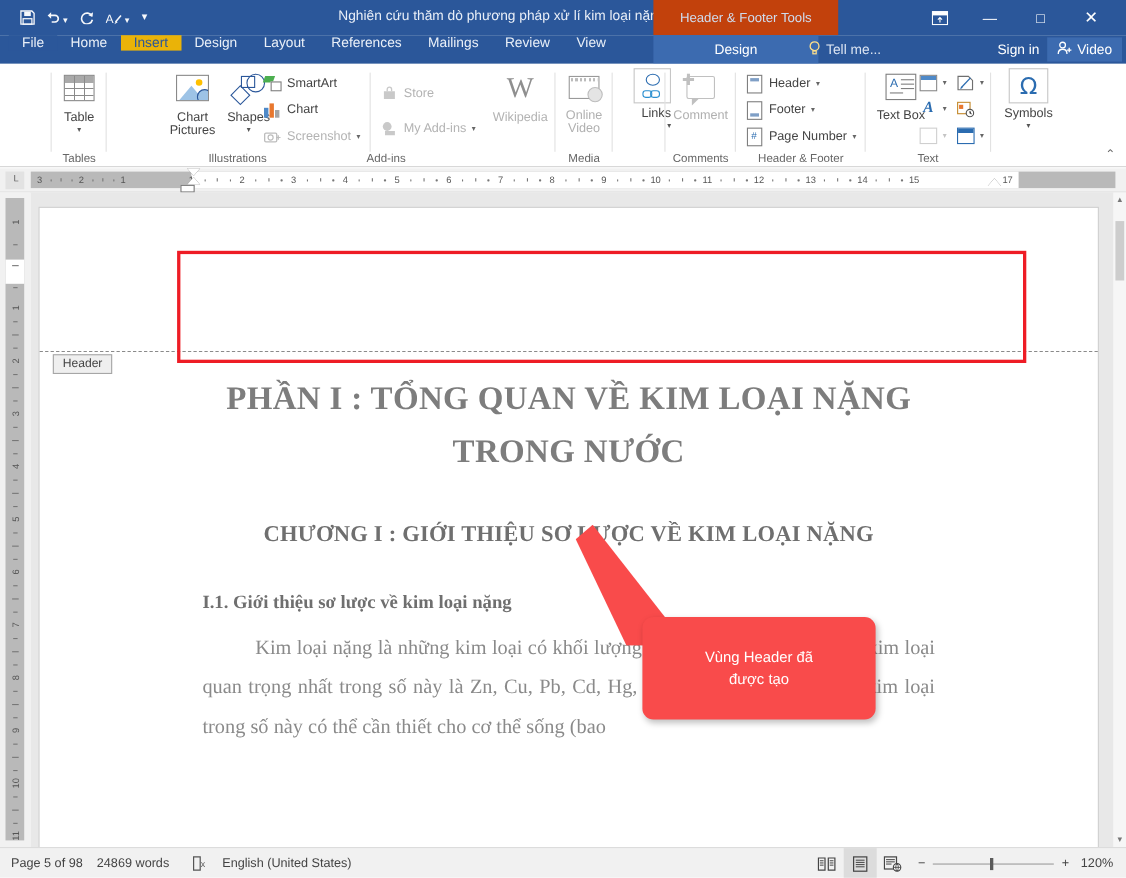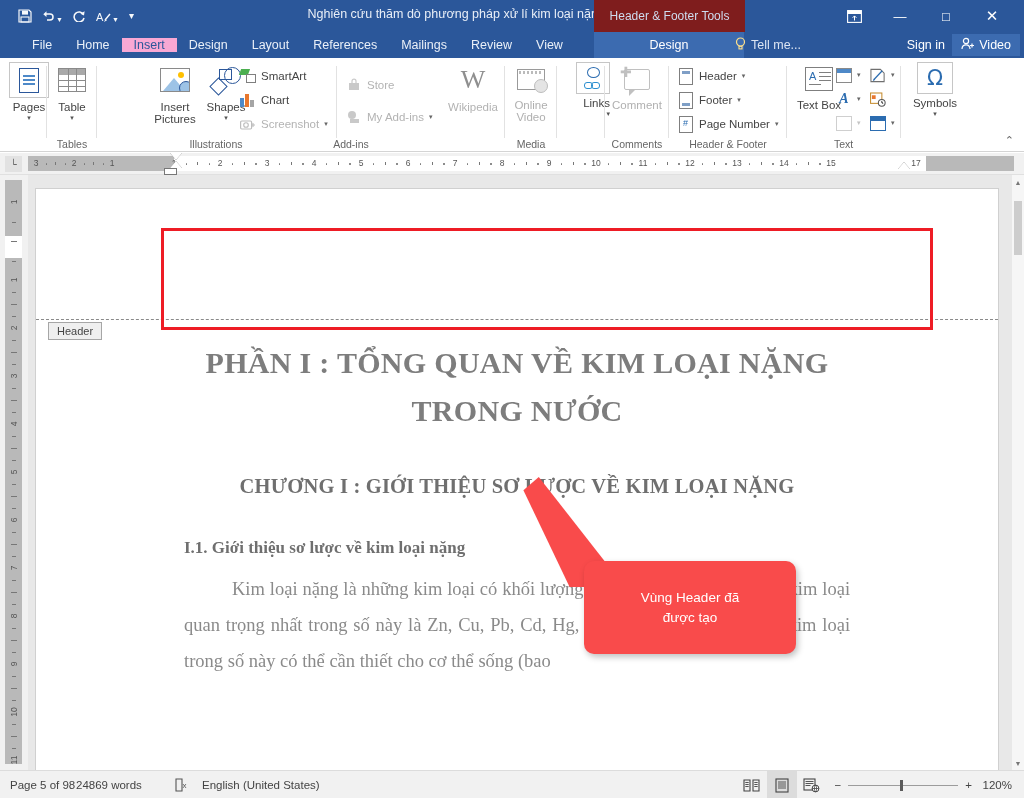--- a/index.html
+++ b/index.html
@@ -18,38 +18,38 @@
   }
   .qat { position: absolute; left: 18px; top: 0; height: 32px; display: flex; align-items: center; gap: 10px; }
   .qat-btn { color: #fff; font-size: 14px; line-height: 1; cursor: default; opacity: .96; display:flex; align-items:center; }
   .qat-caret { font-size: 7px; margin-left: 1px; position: relative; top: 3px; }
   .win-title {
     position: absolute; left: 0; width: 1024px; top: 7px;
     text-align: center; font-size: 12.5px; color: #e8eef7; white-space: nowrap;
     pointer-events: none;
   }
   .contextual-tab-title {
-    position: absolute; left: 594px; top: 0; width: 151px; height: 32px;
-    background: #7f1d1d; color: #cfdcef; font-size: 12px;
+    position: absolute; left: 594px; top: 0; width: 168px; height: 32px;
+    background: #c2410c; color: #cfdcef; font-size: 12px;
     display: flex; align-items: center; justify-content: center;
   }
   .win-ctrl { position: absolute; top: 0; height: 32px; display: flex; align-items: center; justify-content: center; width: 46px; font-size: 13px; color: #fff; }
   .ribbon-display { right: 147px; }
   .btn-min { right: 101px; }
   .btn-max { right: 55px; }
   .btn-close { right: 9px; font-size: 15px; }
 
   
   .tabrow {
     position: absolute; top: 32px; left: 0; width: 1024px; height: 26px;
     background: #2b579a; color: #fff; font-size: 12.5px;
   }
-  .tabs { position: absolute; left: 20px; top: 0; height: 26px; display: flex; align-items: center; }
+  .tabs { position: absolute; left: 8px; top: 0; height: 26px; display: flex; align-items: flex-start; }
   .tab { padding: 0 12px; display: flex; align-items: center; color: #eaf0f8; white-space: nowrap; }
-  .tab.active { background: #f9a8d4; color: #2b579a; font-weight: normal; }
+  .tab.active { background: #eab308; color: #2b579a; font-weight: normal; }
   .tab.file { background: #2b579a; }
   .ctx-group { position: absolute; left: 594px; top: 0; width: 150px; height: 26px; background: #3c6bb0; display: flex; align-items: center; justify-content: center; }
   .ctx-group .tab { color: #fff; }
   .tellme { position: absolute; left: 735px; top: 0; height: 26px; display: flex; align-items: center; gap: 5px; color: #dbe4f2; font-size: 12.5px; }
   .bulb { font-size: 12px; color: #ffe08a; }
   .signin { position: absolute; right: 79px; top: 0; height: 26px; display: flex; align-items: center; color: #fff; font-size: 12.5px; }
   .share { position: absolute; right: 4px; top: 2px; height: 22px; background: #3c6bb0; display: flex; align-items: center; gap: 4px; padding: 0 9px; font-size: 12.5px; color: #fff; }
 
   
   .ribbon {
@@ -308,29 +308,20 @@
             <path d="M1 12c0-2.6 1.8-4.2 4-4.2s4 1.6 4 4.2" fill="none" stroke="#fff" stroke-width="1.2"></path>
             <path d="M11 6.5v4M9 8.5h4" stroke="#fff" stroke-width="1.2"></path>
           </svg>
       </span>
       <span>Video</span>
     </div>
   </div>
 
   <div class="ribbon">
 
-    <div class="rgroup" style="left:0;width:58px;">
-      <div class="bigbtn boxed" style="left:0;">
-        <span class="ic" style="width:40px;height:36px;align-items:center;">
-            <span class="doc-ic"></span>
-          </span>
-        <span class="lb">Pages</span>
-        <span class="dd">▾</span>
-      </div>
-    </div>
     <div class="rsep" style="left:46px;"></div>
 
     <div class="rgroup" style="left:48px;width:48px;">
       <div class="bigbtn" style="left:-5px;">
         <span class="ic" style="align-items:center;height:36px;">
             <span class="tbl-ic"></span>
           </span>
         <span class="lb">Table</span>
         <span class="dd">▾</span>
       </div>
@@ -338,21 +329,21 @@
     </div>
     <div class="rsep" style="left:96px;"></div>
 
     <div class="rgroup" style="left:98px;width:236px;">
       <div class="bigbtn" style="left:48px;">
         <span class="ic" style="align-items:center;height:36px;">
             <span class="pic-ic">
               <span class="globe-ic"></span>
             </span>
           </span>
-        <span class="lb">Insert Pictures</span>
+        <span class="lb">Chart Pictures</span>
       </div>
       <div class="bigbtn" style="left:99px;">
         <span class="ic" style="align-items:center;height:36px;">
             <span class="shapes-ic">
               <span class="c"></span>
               <span class="r"></span>
               <span class="d"></span>
             </span>
           </span>
         <span class="lb">Shapes</span>
@@ -722,21 +713,21 @@
   </div>
 
   <div class="vscroll">
     <div class="vs-up">▲</div>
     <div class="thumb"></div>
     <div class="vs-dn">▼</div>
   </div>
 
   <div class="statusbar">
     <div class="sb-item" style="left:10px;">Page 5 of 98</div>
-    <div class="sb-item" style="left:76px;">24869 words</div>
+    <div class="sb-item" style="left:88px;">24869 words</div>
     <div class="sb-item" style="left:175px;">
       <svg width="15" height="14" viewBox="0 0 15 14">
           <path d="M1 1h6v12H1z" fill="none" stroke="#555" stroke-width="1.1"></path>
           <text x="7.5" y="10" font-size="8" fill="#555" font-family="Liberation Sans">x</text>
         </svg>
     </div>
     <div class="sb-item" style="left:202px;">English (United States)</div>
 
     <div class="sb-right">
       <div class="viewbtn">

